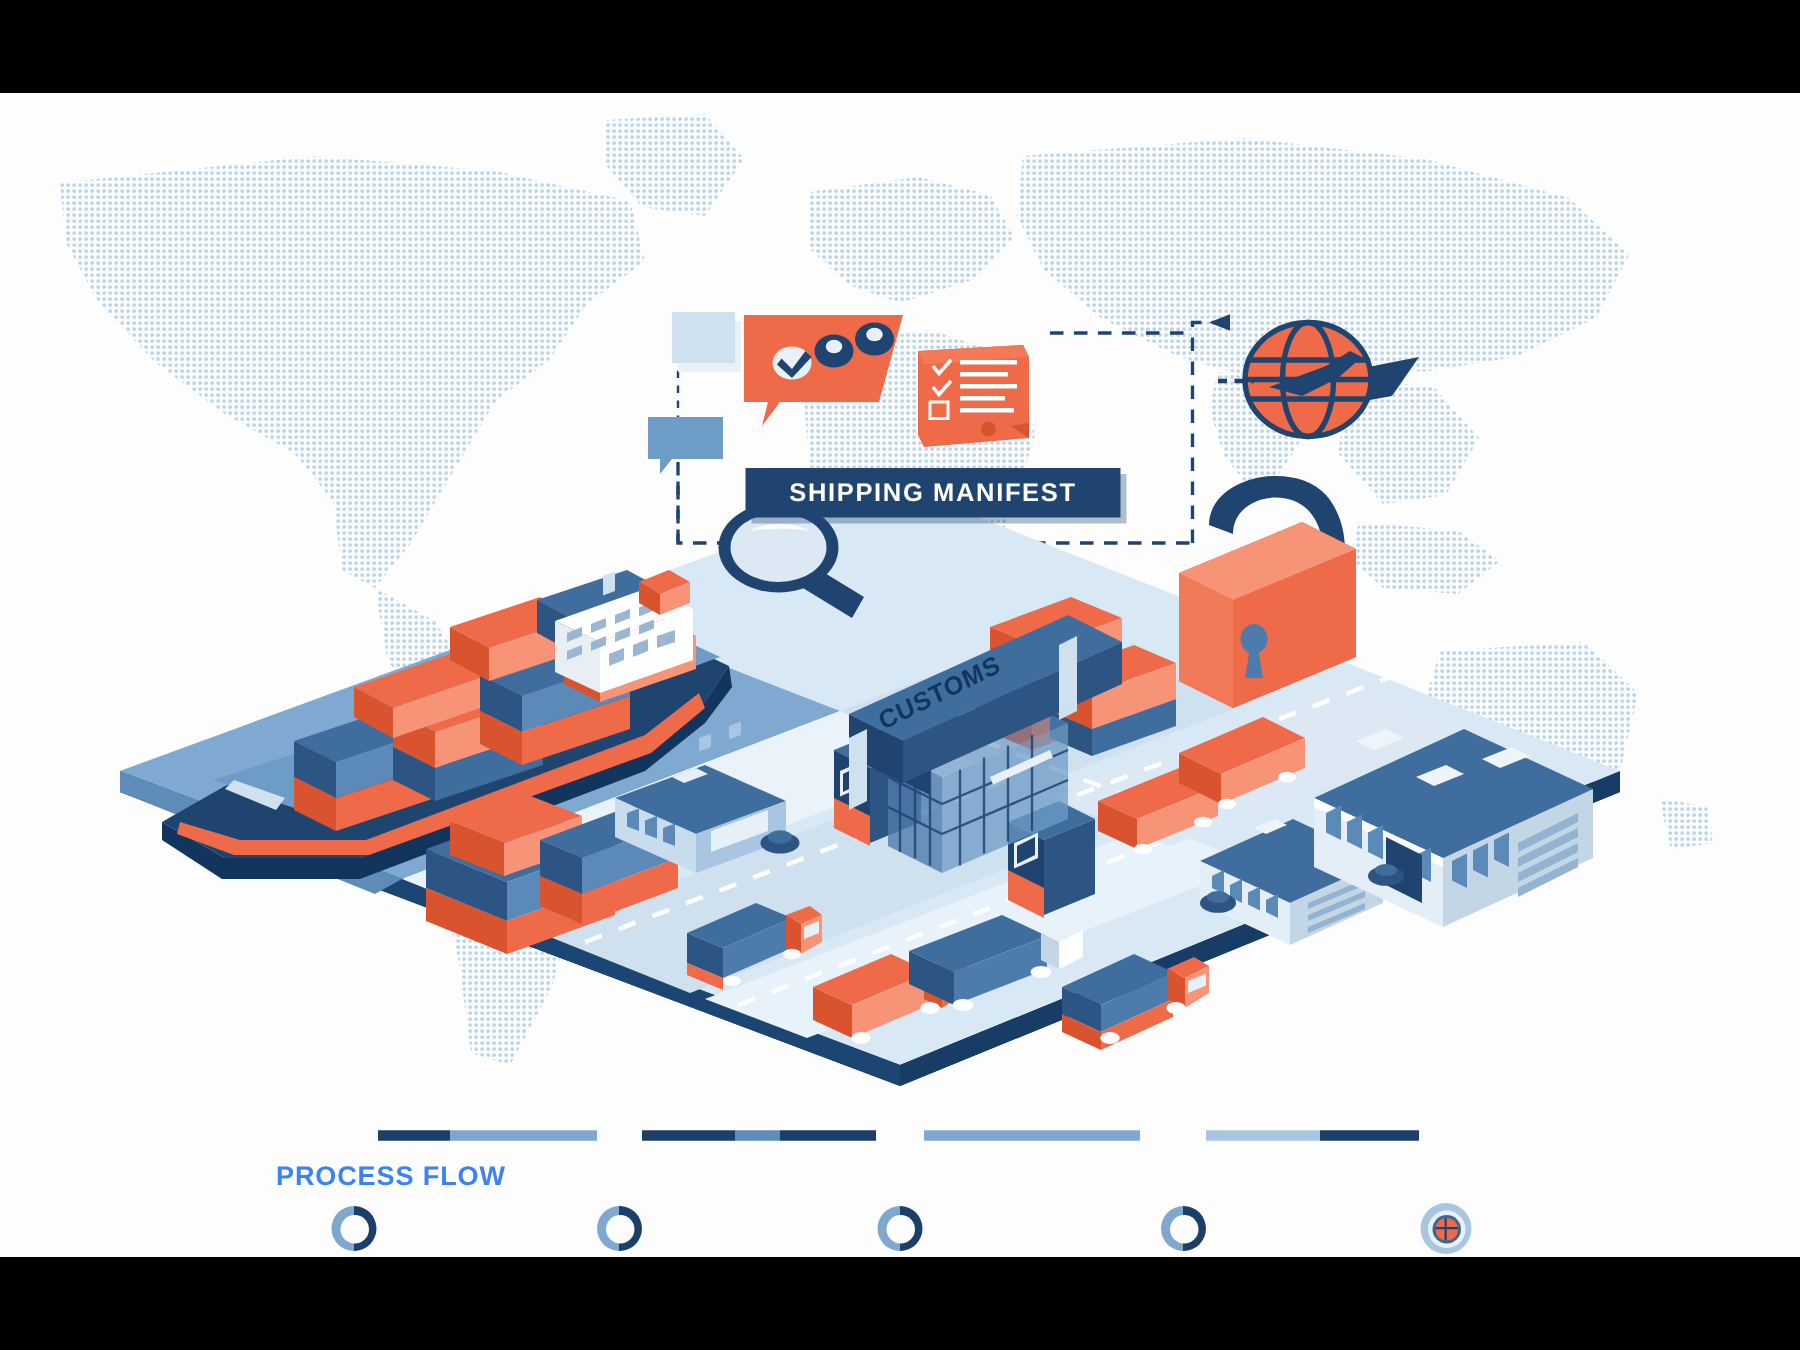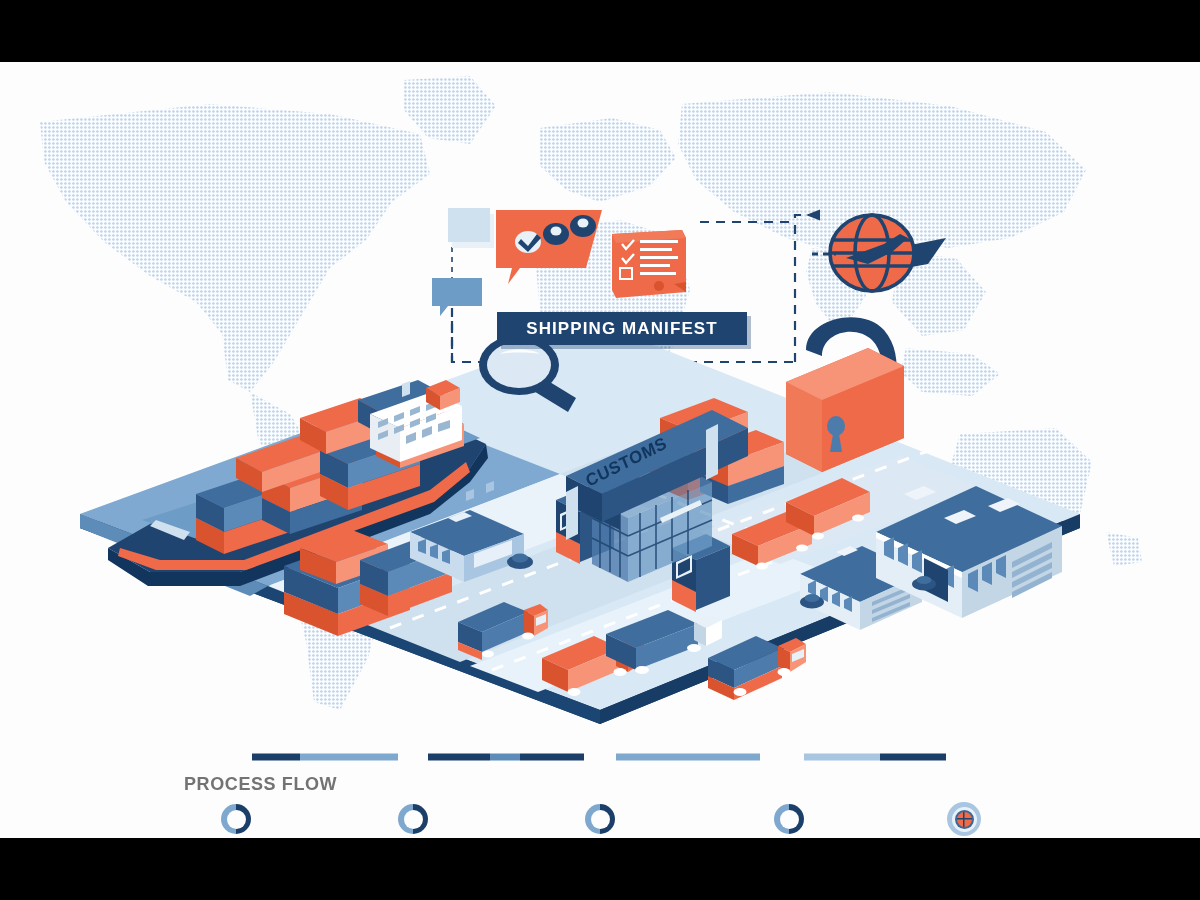--- a/index.html
+++ b/index.html
@@ -8,21 +8,21 @@
   .bar{position:absolute;left:0;width:1200px;background:#000;z-index:60;}
   .bar.top{top:0;height:62px;}
   .bar.bot{bottom:0;height:62px;}
   .canvas{position:absolute;left:0;top:62px;width:1200px;height:776px;background:#fdfdfe;overflow:hidden;}
   .layer{position:absolute;left:0;top:0;width:1200px;height:776px;}
   .banner{position:absolute;left:497px;top:250px;width:250px;height:33px;background:#1f4470;
           box-shadow:4px 4px 0 rgba(31,68,112,.35);display:flex;align-items:center;justify-content:center;}
   .banner span{color:#fff;font-size:17px;font-weight:bold;letter-spacing:1.1px;}
   .customsLbl{position:absolute;left:583px;top:411px;color:#12355e;font-size:17px;font-weight:bold;
                letter-spacing:.6px;transform:rotate(-26.5deg) skewX(-4deg);transform-origin:left top;z-index:9;}
-  .pflabel{position:absolute;left:184px;top:712px;color:#737373;font-size:18px;font-weight:bold;letter-spacing:.6px;text-align:right;}
+  .pflabel{position:absolute;left:184px;top:712px;color:#3b82f6;font-size:18px;font-weight:bold;letter-spacing:.6px;text-align:right;}
   .node{position:absolute;transform:translate(-50%,-50%);top:757px;}
   .ring{width:30px;height:30px;border-radius:50%;
         background:linear-gradient(90deg,#7fa8cf 0 50%,#1b3f69 50% 100%);
         display:flex;align-items:center;justify-content:center;}
   .ring i{display:block;width:19px;height:19px;border-radius:50%;background:#fdfdfe;}
   .node.last .ring{width:34px;height:34px;background:#a8c6e2;}
   .node.last .ring i{width:25px;height:25px;background:#e9f1f8;display:flex;align-items:center;justify-content:center;}
   .globedot{width:15px;height:15px;border-radius:50%;background:#ef6a48;
             background-image:linear-gradient(#1f4470,#1f4470),linear-gradient(#1f4470,#1f4470);
             background-size:100% 1.5px,1.5px 100%;background-position:center center,center center;

